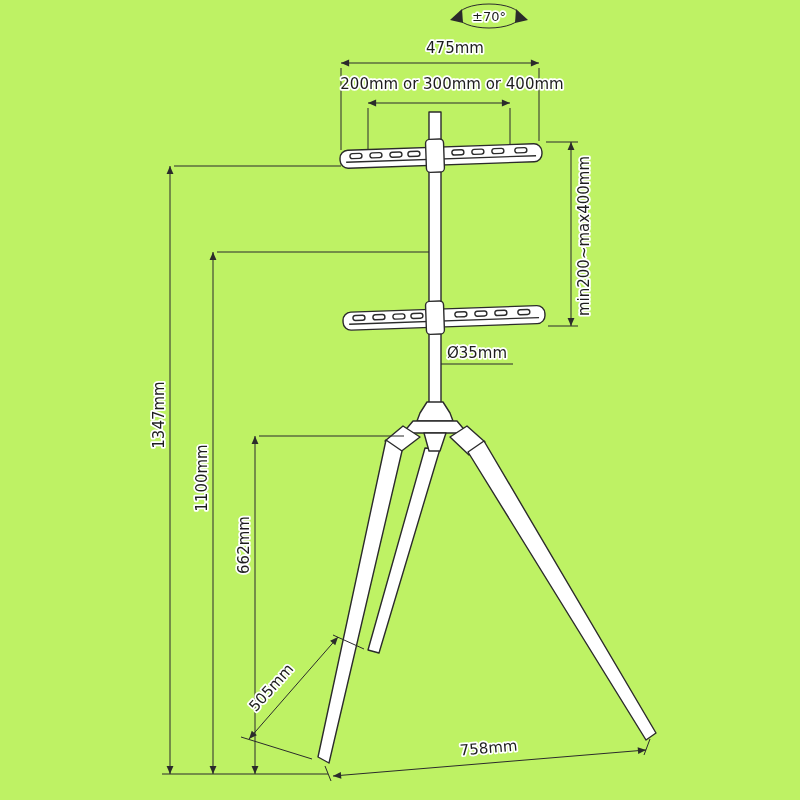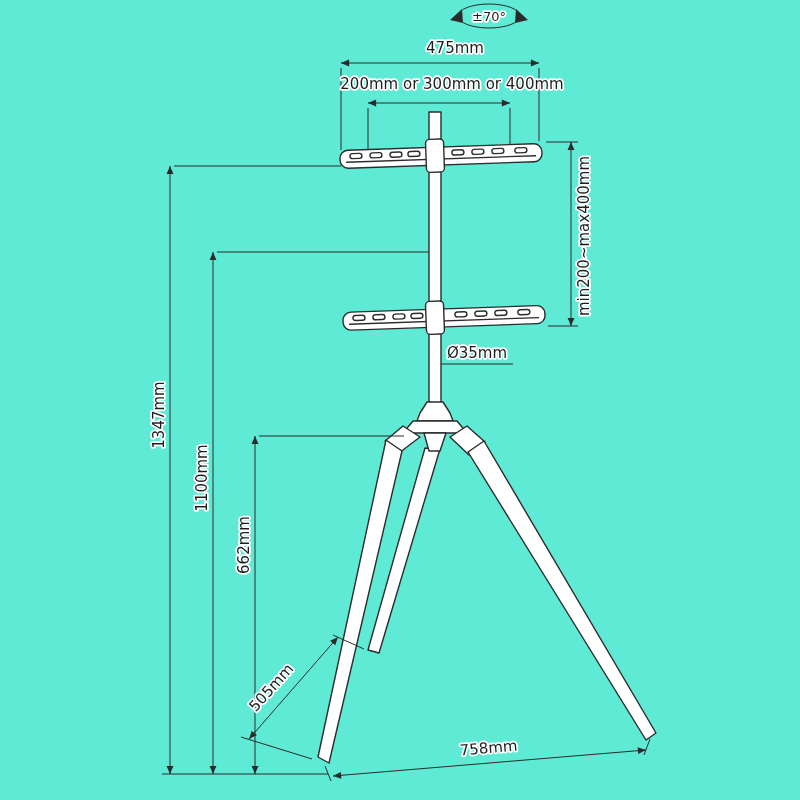--- a/index.html
+++ b/index.html
@@ -3,21 +3,21 @@
 <meta charset="utf-8">
 <style>
   html, body {
     margin: 0;
     padding: 0;
     background: #ffffff;
   }
   .canvas {
     width: 800px;
     height: 800px;
-    background: #5eead4;
+    background: #bef264;
     position: relative;
     overflow: hidden;
   }
   svg { display: block; }
   
   .obj {
     fill: #ffffff;
     stroke: #2b2b2b;
     stroke-width: 1.4;
     stroke-linejoin: round;

